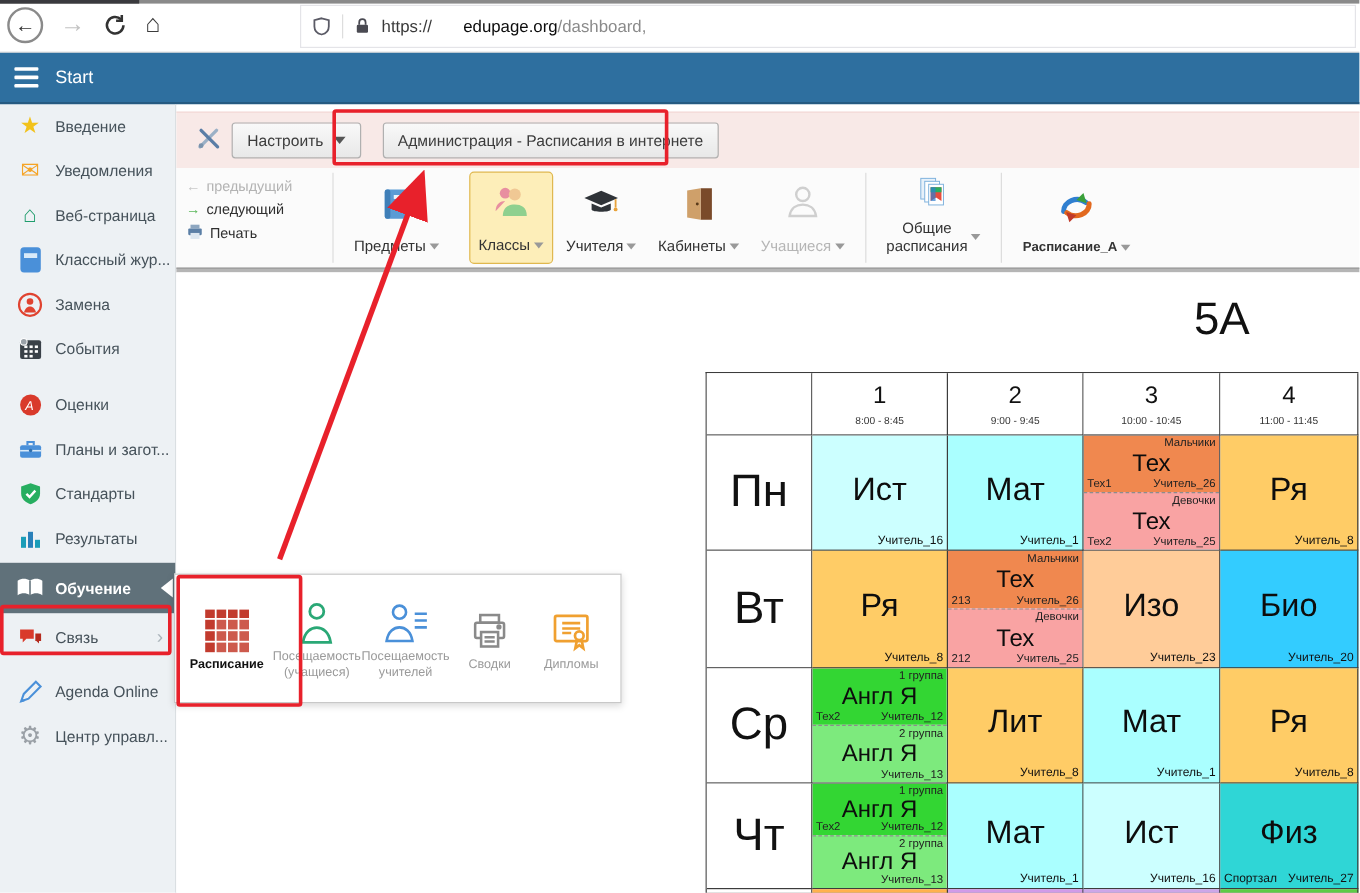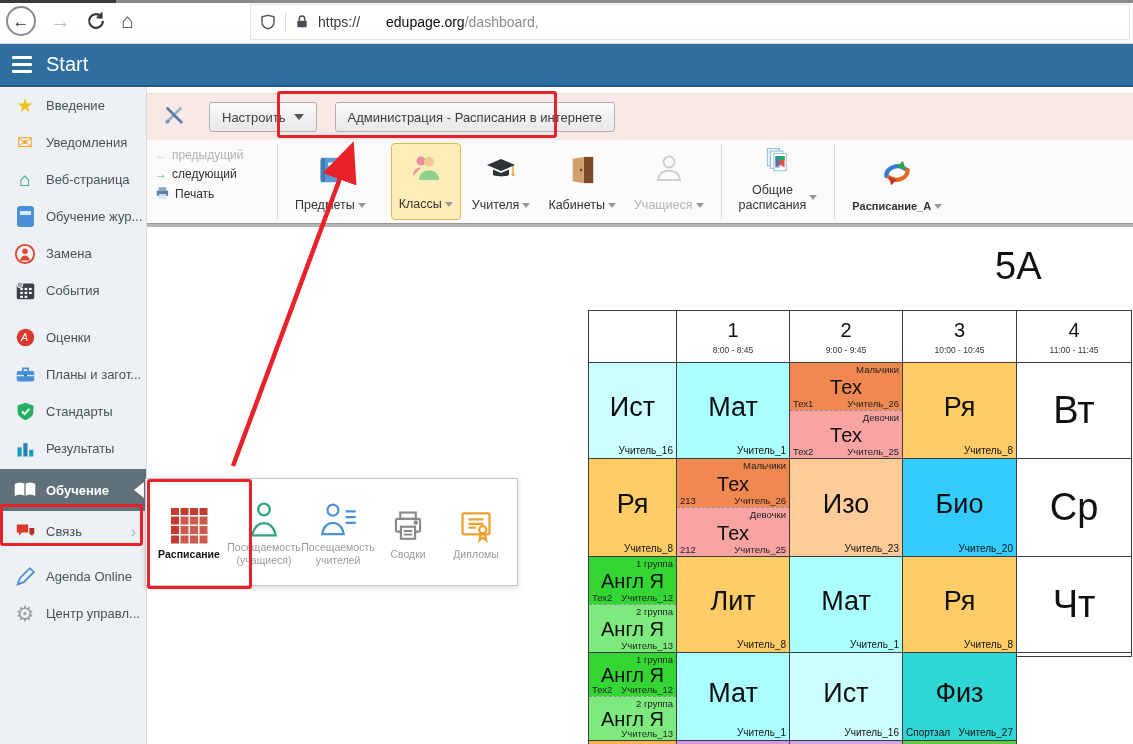--- a/index.html
+++ b/index.html
@@ -18,21 +18,21 @@
   #urlbar { position:absolute; left:250px; top:4px; width:880px; height:36px; background:#fff; border:1px solid #e4e4e8; display:flex; align-items:center; padding-left:8px; }
   #urlbar .sep { width:1px; height:20px; background:#ddd; margin:0 8px; }
   .url-text { font-size:14px; color:#3a3a3a; margin-left:8px; }
   .url-host { font-size:14px; color:#0c0c0c; margin-left:26px; }
   .url-path { font-size:14px; color:#8a8a8a; }
 
   
   #appbar { position:absolute; left:0; top:44px; width:1133px; height:43px; background:#2e6f9f; border-bottom:2px solid #255a81; display:flex; align-items:center; }
   #burger { margin-left:12px; display:flex; flex-direction:column; gap:4px; cursor:pointer; }
   #burger i { display:block; width:20px; height:3px; background:#fff; border-radius:1px; }
-  #appbar .title { color:#fff; font-size:20px; margin-left:14px; }
+  #appbar .title { color:#fff; font-size:15px; margin-left:14px; }
 
   
   #sidebar { position:absolute; left:0; top:87px; width:147px; height:657px; background:#edf1f4; border-right:1px solid #d5dade; }
   .sb-item { height:37px; display:flex; align-items:center; padding-left:13px; font-size:13px; color:#46525a; cursor:pointer; }
   .sb-item .icn { width:24px; height:24px; margin-right:9px; display:flex; align-items:center; justify-content:center; flex:none; }
   .sb-item .glyph { font-size:19px; line-height:1; }
   .sb-gap { height:10px; }
   .sb-sel { background:#60717a; color:#fff; font-weight:bold; height:42px; position:relative; margin:2px 0; }
   .sb-sel .tri { position:absolute; right:2px; top:13px; width:0; height:0; border-top:8px solid transparent; border-bottom:8px solid transparent; border-right:10px solid #fff; }
   .sb-chev { margin-left:auto; margin-right:10px; color:#aab4ba; font-size:16px; }
@@ -152,21 +152,21 @@
     <div class="sb-item">
       <span class="icn">
           <span class="glyph" style="color:#1f9d6c; font-weight:bold;">⌂</span>
         </span>
       <span>Веб-страница</span>
     </div>
     <div class="sb-item">
       <span class="icn">
           <span class="jrnl"></span>
         </span>
-      <span>Обучение жур...</span>
+      <span>Классный жур...</span>
     </div>
     <div class="sb-item">
       <span class="icn">
         <svg width="22" height="22" viewBox="0 0 24 24">
             <circle cx="12" cy="12" r="10" fill="none" stroke="#e04330" stroke-width="2"></circle>
             <circle cx="12" cy="9" r="3" fill="#e04330"></circle>
             <path d="M6.5 19c1-4 3.5-5.5 5.5-5.5s4.5 1.5 5.5 5.5" fill="#e04330"></path>
           </svg>
       </span>
       <span>Замена</span>
@@ -270,21 +270,21 @@
   <div id="content">
 
     <div id="pinkbar">
       <span style="margin-left:16px;">
         <svg width="22" height="22" viewBox="0 0 24 24">
             <path d="M4 20L19 5" stroke="#9bb0c6" stroke-width="3" stroke-linecap="round"></path>
             <path d="M5 5l15 15" stroke="#5a7da6" stroke-width="3" stroke-linecap="round"></path>
             <circle cx="5" cy="19" r="2.2" fill="#7a93ad"></circle>
           </svg>
       </span>
-      <div class="gbtn" style="margin-left:24px;">
+      <div class="gbtn" style="margin-left:8px;">
         <span>Настроить</span>
         <span class="tri-dn"></span>
       </div>
       <div class="gbtn" style="margin-left:18px;">
         <span>Администрация - Расписания в интернете</span>
       </div>
     </div>
 
     <div id="toolbar">
       <div id="navgroup">
@@ -422,20 +422,21 @@
         </div>
         <div class="tt-head">
           <span class="tt-num">3</span>
           <span class="tt-time">10:00 - 10:45</span>
         </div>
         <div class="tt-head">
           <span class="tt-num">4</span>
           <span class="tt-time">11:00 - 11:45</span>
         </div>
 
+        <div class="tt-day">Пн</div>
         <div class="cell" style="background: rgb(204, 255, 255);">
           <div class="subj">Ист</div>
           <div class="teach">Учитель_16</div>
         </div>
         <div class="cell" style="background: rgb(170, 255, 255);">
           <div class="subj">Мат</div>
           <div class="teach">Учитель_1</div>
         </div>
         <div class="split">
           <div class="half" style="background: rgb(240, 136, 79);">

